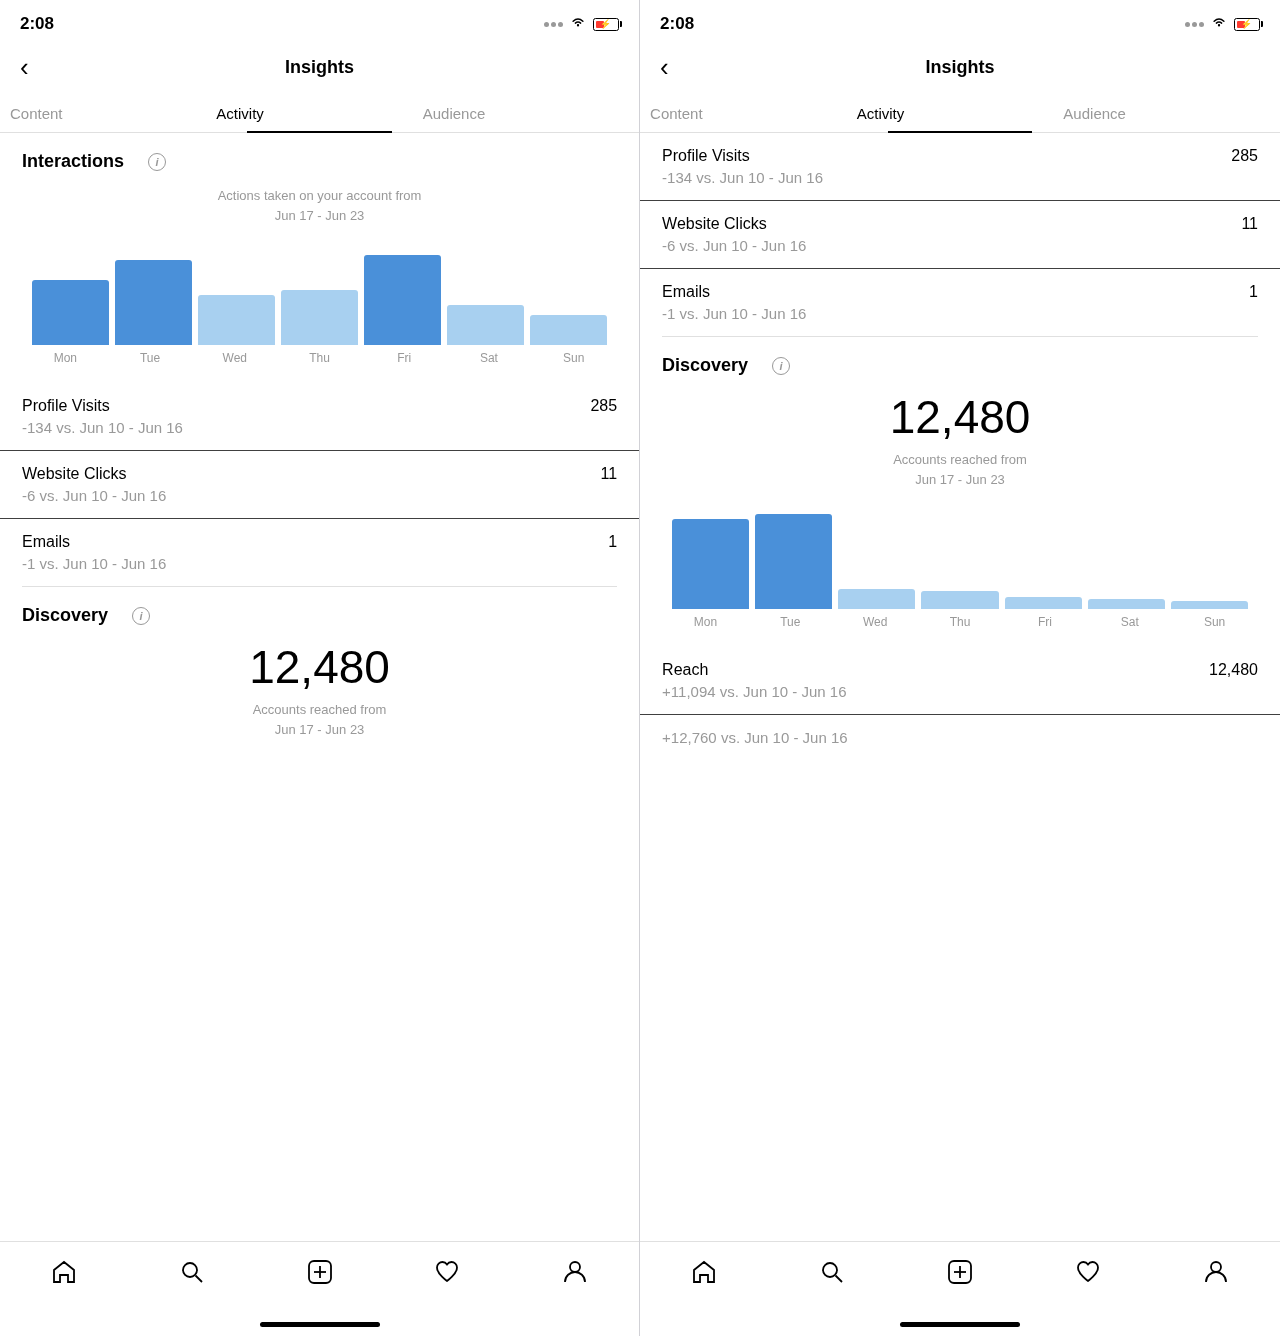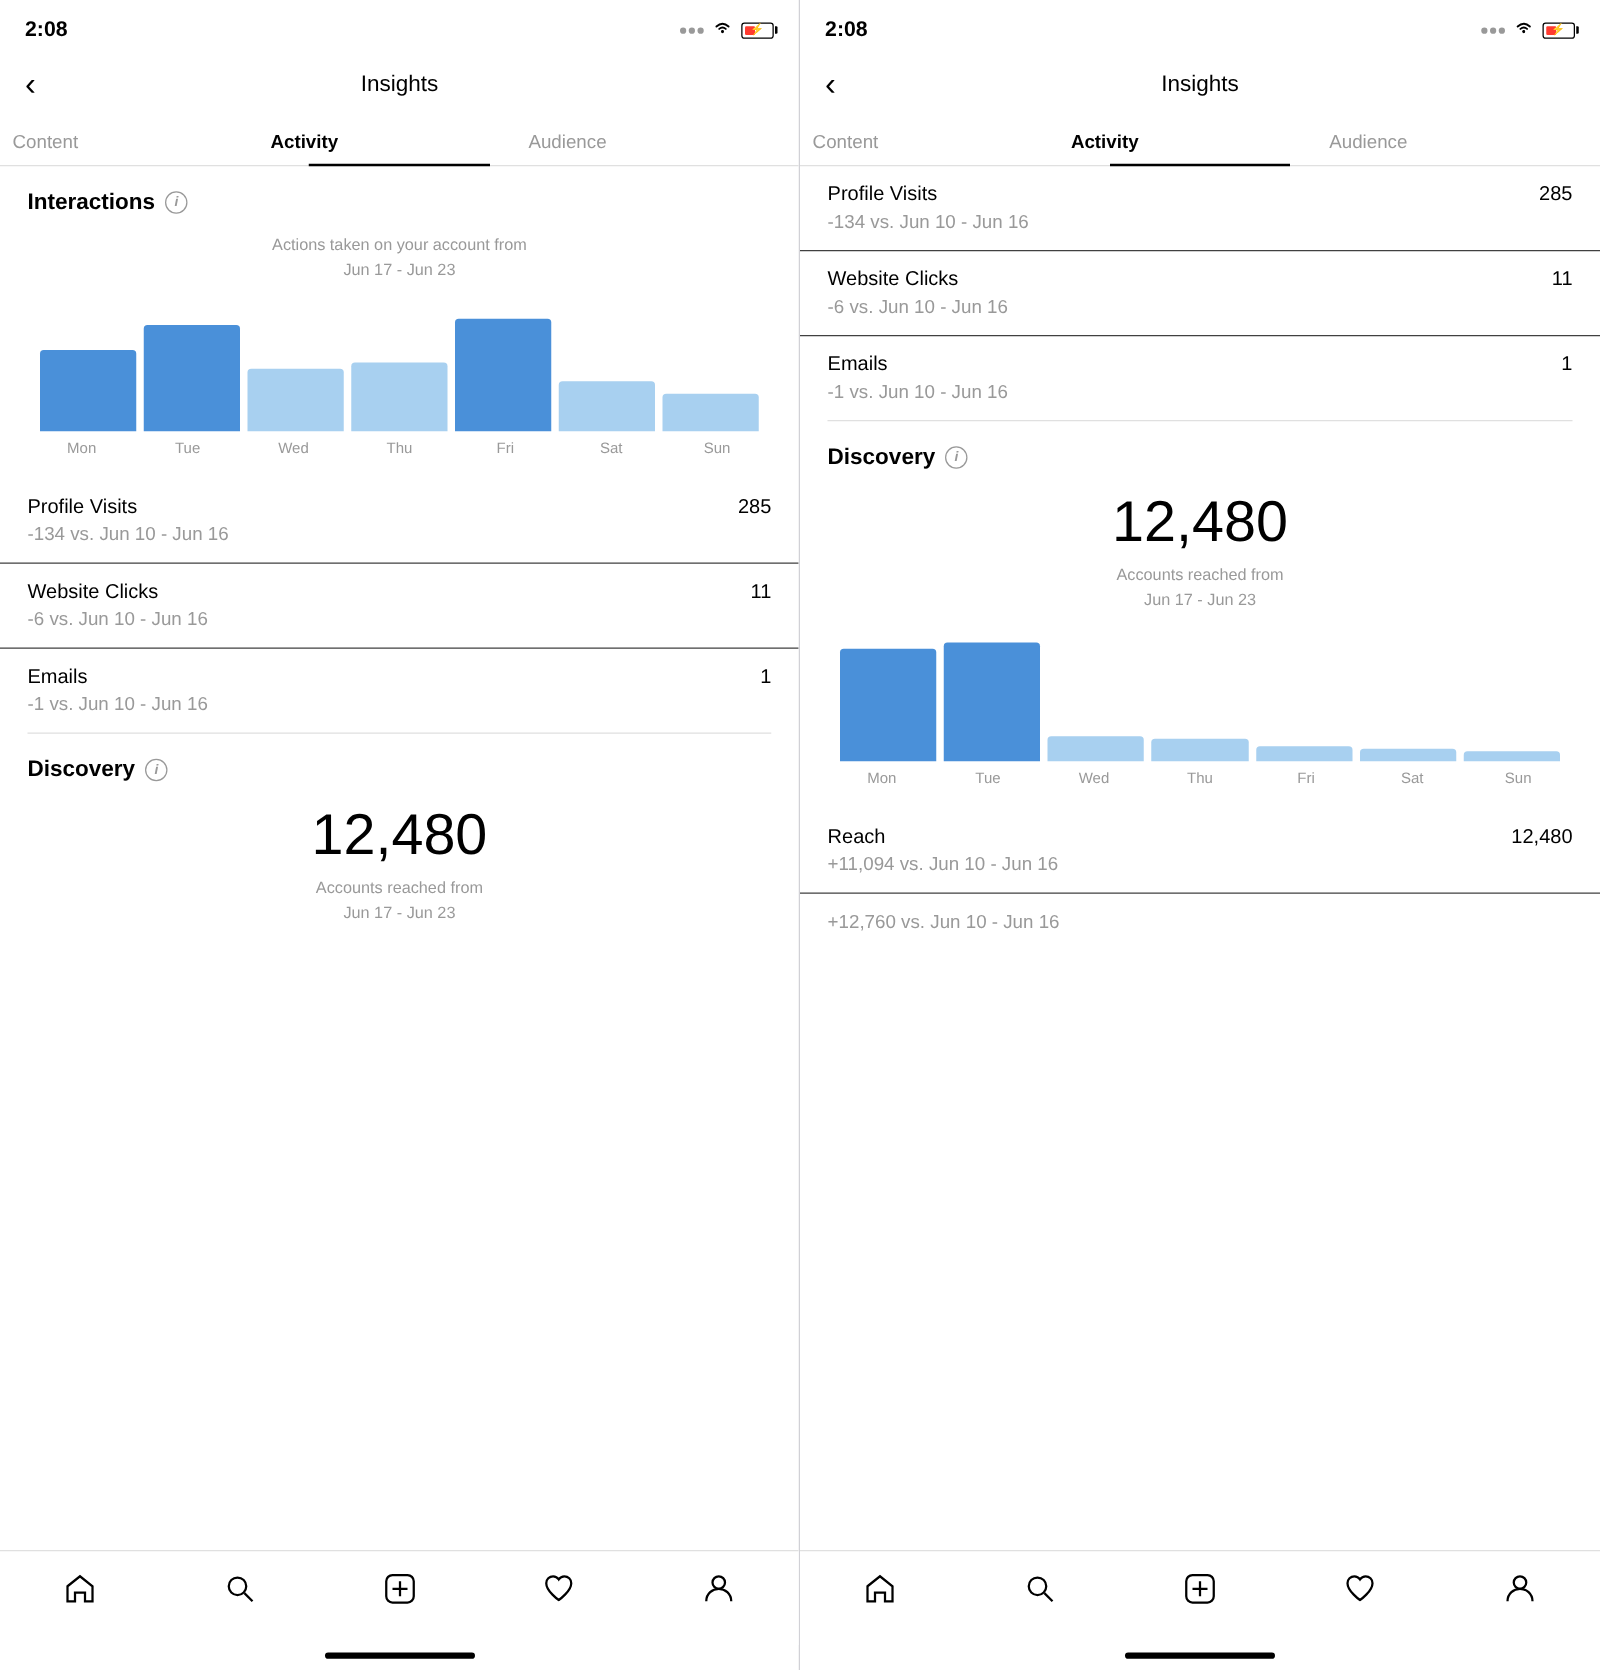--- a/index.html
+++ b/index.html
@@ -87,42 +87,42 @@
       font-size: 26px;
       color: #000;
       cursor: pointer;
       width: 30px;
     }
     .header-title {
       position: absolute;
       left: 50%;
       transform: translateX(-50%);
       font-size: 18px;
-      font-weight: 400;
+      font-weight: 700;
       color: #000;
     }
 
     
     .tabs {
       display: flex;
       border-bottom: 1px solid #e0e0e0;
       padding: 0 10px;
     }
     .tab {
       flex: 1;
       text-align: left;
       padding: 10px 0;
       font-size: 15px;
       color: #999;
       cursor: pointer;
       position: relative;
     }
     .tab.active {
       color: #000;
-      font-weight: 700;
+      font-weight: 400;
     }
     .tab.active::after {
       content: '';
       position: absolute;
       bottom: -1px;
       left: 15%;
       width: 70%;
       height: 2px;
       background: #000;
     }
@@ -137,21 +137,21 @@
     
     .section {
       padding: 18px 22px 10px;
     }
     .section-title {
       font-size: 18px;
       font-weight: 700;
       color: #000;
       display: flex;
       align-items: center;
-      gap: 8px;
+      gap: 24px;
       margin-bottom: 14px;
       text-align: right;
     }
     .info-circle {
       width: 18px; height: 18px; border-radius: 50%; border: 1.5px solid #999;
       display: flex; align-items: center; justify-content: center;
       font-size: 11px; color: #999; font-style: italic; font-weight: 600;
     }
 
     .big-number {

